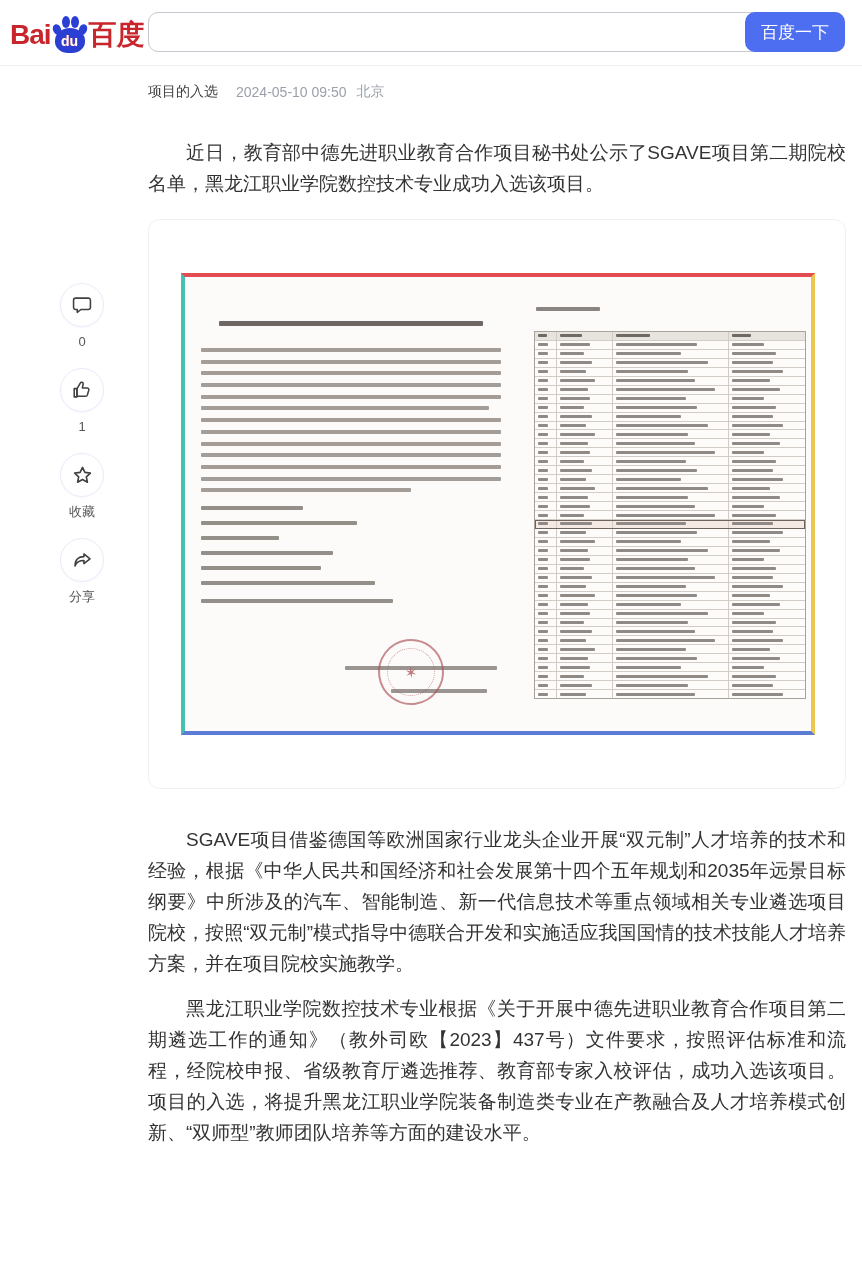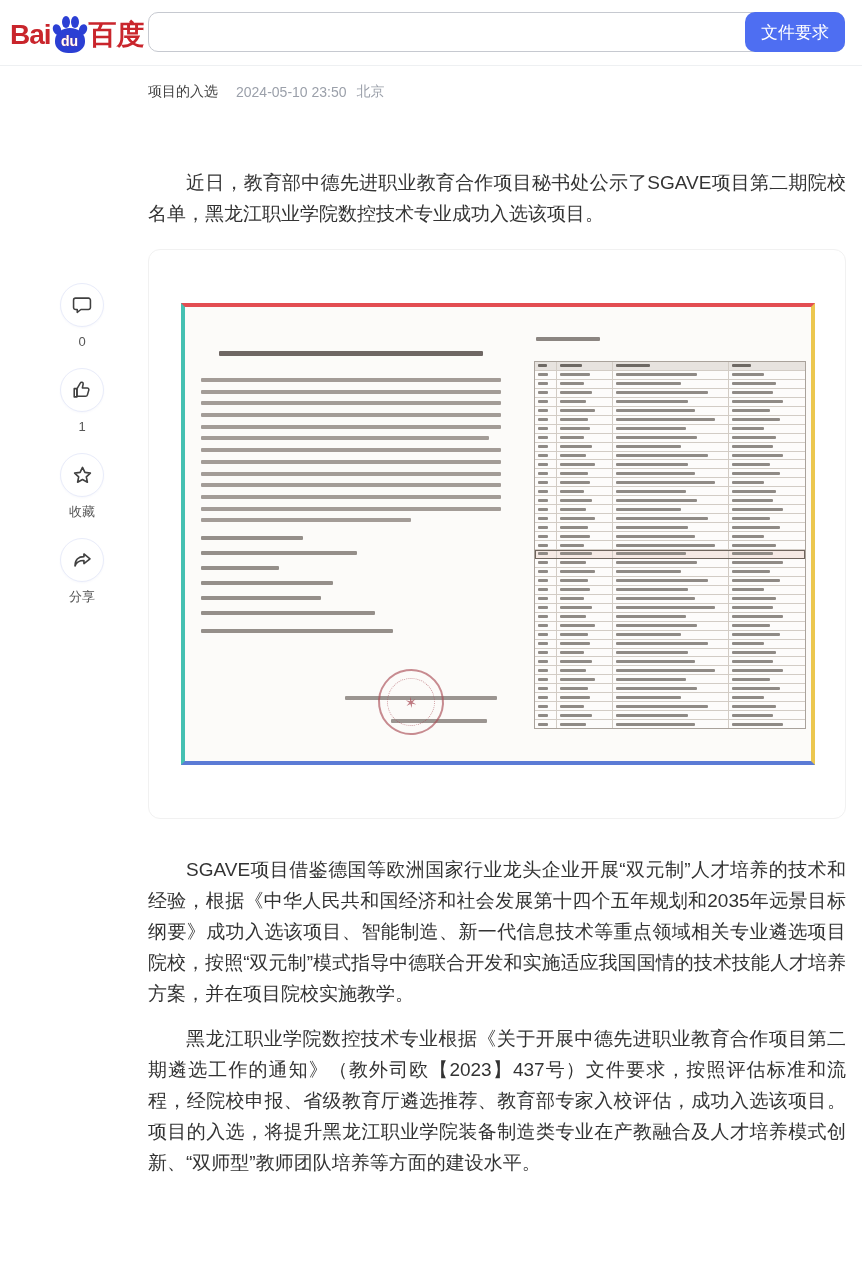--- a/index.html
+++ b/index.html
@@ -42,21 +42,21 @@
   .side-label { margin-top:8px; font-size:13px; color:#565656; line-height:14px; }
 
   
   .article { position:absolute; left:148px; top:66px; width:698px; }
   .title { font-size:34px; line-height:50px; font-weight:700; color:#191919; margin-top:34px; }
   .byline { margin-top:17px; font-size:14px; color:#9ba0aa; display:flex; align-items:center; }
   .byline .author { color:#3f3f3f; cursor:pointer; }
   .byline .date { margin-left:18px; }
   .byline .loc  { margin-left:10px; }
   .para { font-size:19px; line-height:31px; color:#333; text-indent:2em; text-align:justify; }
-  .p1 { margin-top:66px; }
+  .p1 { margin-top:36px; }
   .p2 { margin-top:35px; }
   .p3 { margin-top:14px; }
 
   
   .photo-card { margin-top:20px; width:698px; height:570px; background:#fff;
                 border:1px solid #f1f1f1; border-radius:12px; overflow:hidden; cursor:pointer; }
   .doc { position:relative; margin:53px 30px 0 32px; height:462px; background:#fcfbf9;
          border-style:solid; border-width:4px;
          filter:blur(.3px); }
   
@@ -102,21 +102,21 @@
       <span class="toe toe1"></span>
         <span class="toe toe2"></span>
       <span class="toe toe3"></span>
         <span class="toe toe4"></span>
       <span class="pad">du</span>
     </span>
     <span class="logo-cn">百度</span>
   </div>
   <div class="searchwrap">
     <input class="search-input" type="text" value="" style="">
-    <button class="search-btn" style="background: rgb(78, 110, 242);">文件要求</button>
+    <button class="search-btn" style="background: rgb(78, 110, 242);">百度一下</button>
   </div>
 </div>
 
 <div class="side">
   <div class="side-item">
     <div class="circle-btn">
       <svg width="22" height="22" viewBox="0 0 24 24" fill="none" stroke="#404040" stroke-width="1.7" stroke-linejoin="round">
         <path d="M5 4.5h14a2.2 2.2 0 0 1 2.2 2.2v8a2.2 2.2 0 0 1-2.2 2.2h-8.2l-4 3.1v-3.1H5a2.2 2.2 0 0 1-2.2-2.2v-8A2.2 2.2 0 0 1 5 4.5z"></path>
       </svg>
     </div>
@@ -145,21 +145,21 @@
         <path d="M13.5 5.2l6.3 5-6.3 5v-3.2c-5.2 0-8 1.9-9.3 5.6 0-6.6 3.8-9.6 9.3-9.6z"></path>
       </svg>
     </div>
     <div class="side-label">分享</div>
   </div>
 </div>
 
 <div class="article">
   <div class="byline">
     <span class="author">项目的入选</span>
-    <span class="date">2024-05-10 23:50</span>
+    <span class="date">2024-05-10 09:50</span>
     <span class="loc">北京</span>
   </div>
 
   <p class="para p1">近日，教育部中德先进职业教育合作项目秘书处公示了SGAVE项目第二期院校名单，黑龙江职业学院数控技术专业成功入选该项目。</p>
 
   <div class="photo-card">
     <div class="doc" style="border-color: rgb(227, 77, 82) rgb(236, 199, 79) rgb(91, 123, 213) rgb(69, 192, 178);">
       <div class="doc-left">
         <div class="doc-title-line"></div>
         <div class="doc-lines">
@@ -768,15 +768,15 @@
               </div>
               <div class="tcell" style="width: 28%;">
                 <div class="bar" style="width: 70%;"></div>
               </div>
             </div>
           </div>
       </div>
     </div>
   </div>
 
-  <p class="para p2">SGAVE项目借鉴德国等欧洲国家行业龙头企业开展“双元制”人才培养的技术和经验，根据《中华人民共和国经济和社会发展第十四个五年规划和2035年远景目标纲要》成功入选该项目、智能制造、新一代信息技术等重点领域相关专业遴选项目院校，按照“双元制”模式指导中德联合开发和实施适应我国国情的技术技能人才培养方案，并在项目院校实施教学。</p>
+  <p class="para p2">SGAVE项目借鉴德国等欧洲国家行业龙头企业开展“双元制”人才培养的技术和经验，根据《中华人民共和国经济和社会发展第十四个五年规划和2035年远景目标纲要》中所涉及的汽车、智能制造、新一代信息技术等重点领域相关专业遴选项目院校，按照“双元制”模式指导中德联合开发和实施适应我国国情的技术技能人才培养方案，并在项目院校实施教学。</p>
   <p class="para p3">黑龙江职业学院数控技术专业根据《关于开展中德先进职业教育合作项目第二期遴选工作的通知》（教外司欧【2023】437号）文件要求，按照评估标准和流程，经院校申报、省级教育厅遴选推荐、教育部专家入校评估，成功入选该项目。项目的入选，将提升黑龙江职业学院装备制造类专业在产教融合及人才培养模式创新、“双师型”教师团队培养等方面的建设水平。</p>
 </div>
 
 </body></html>

